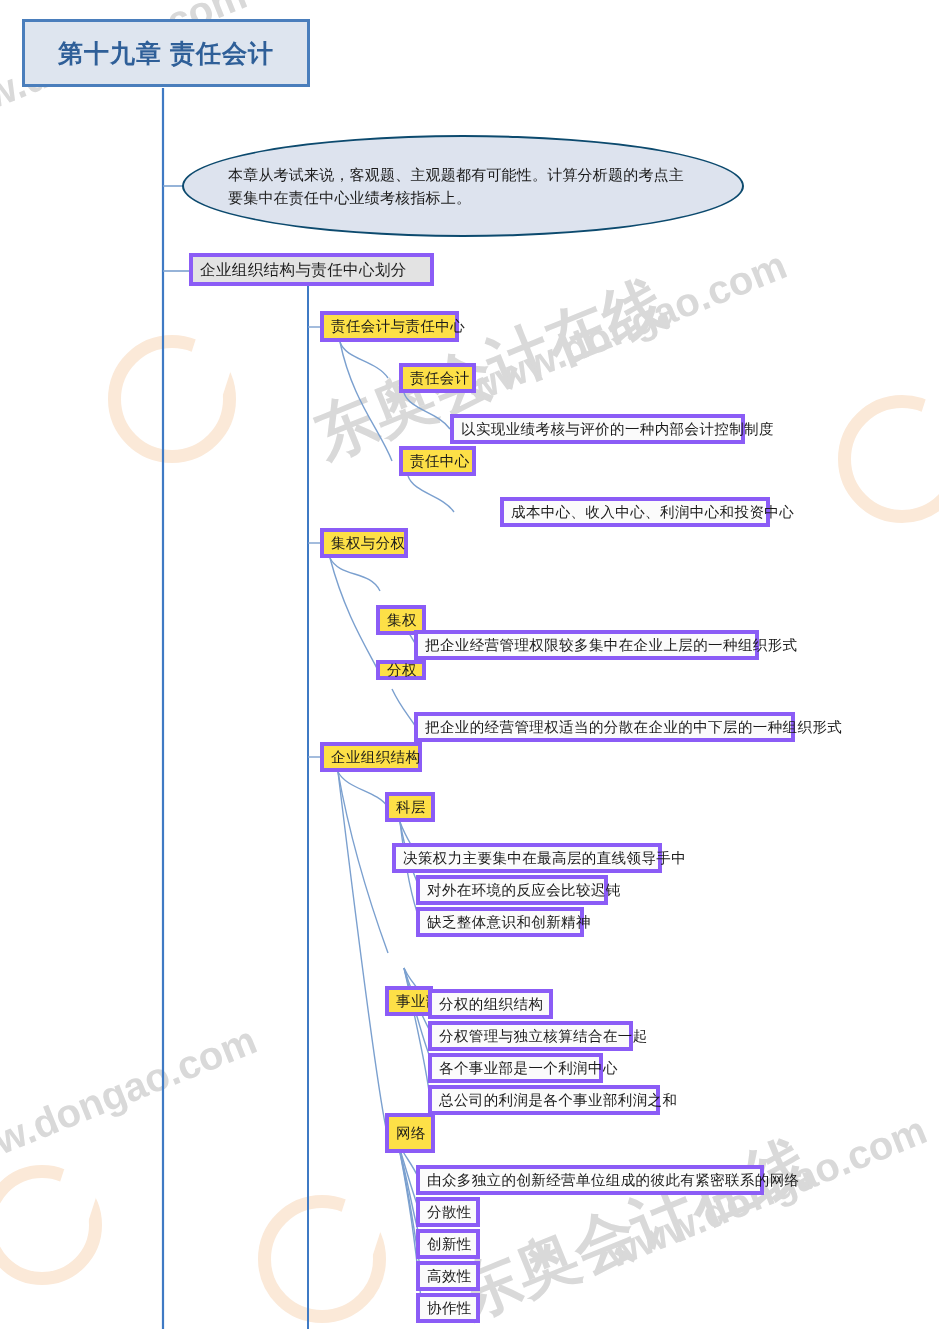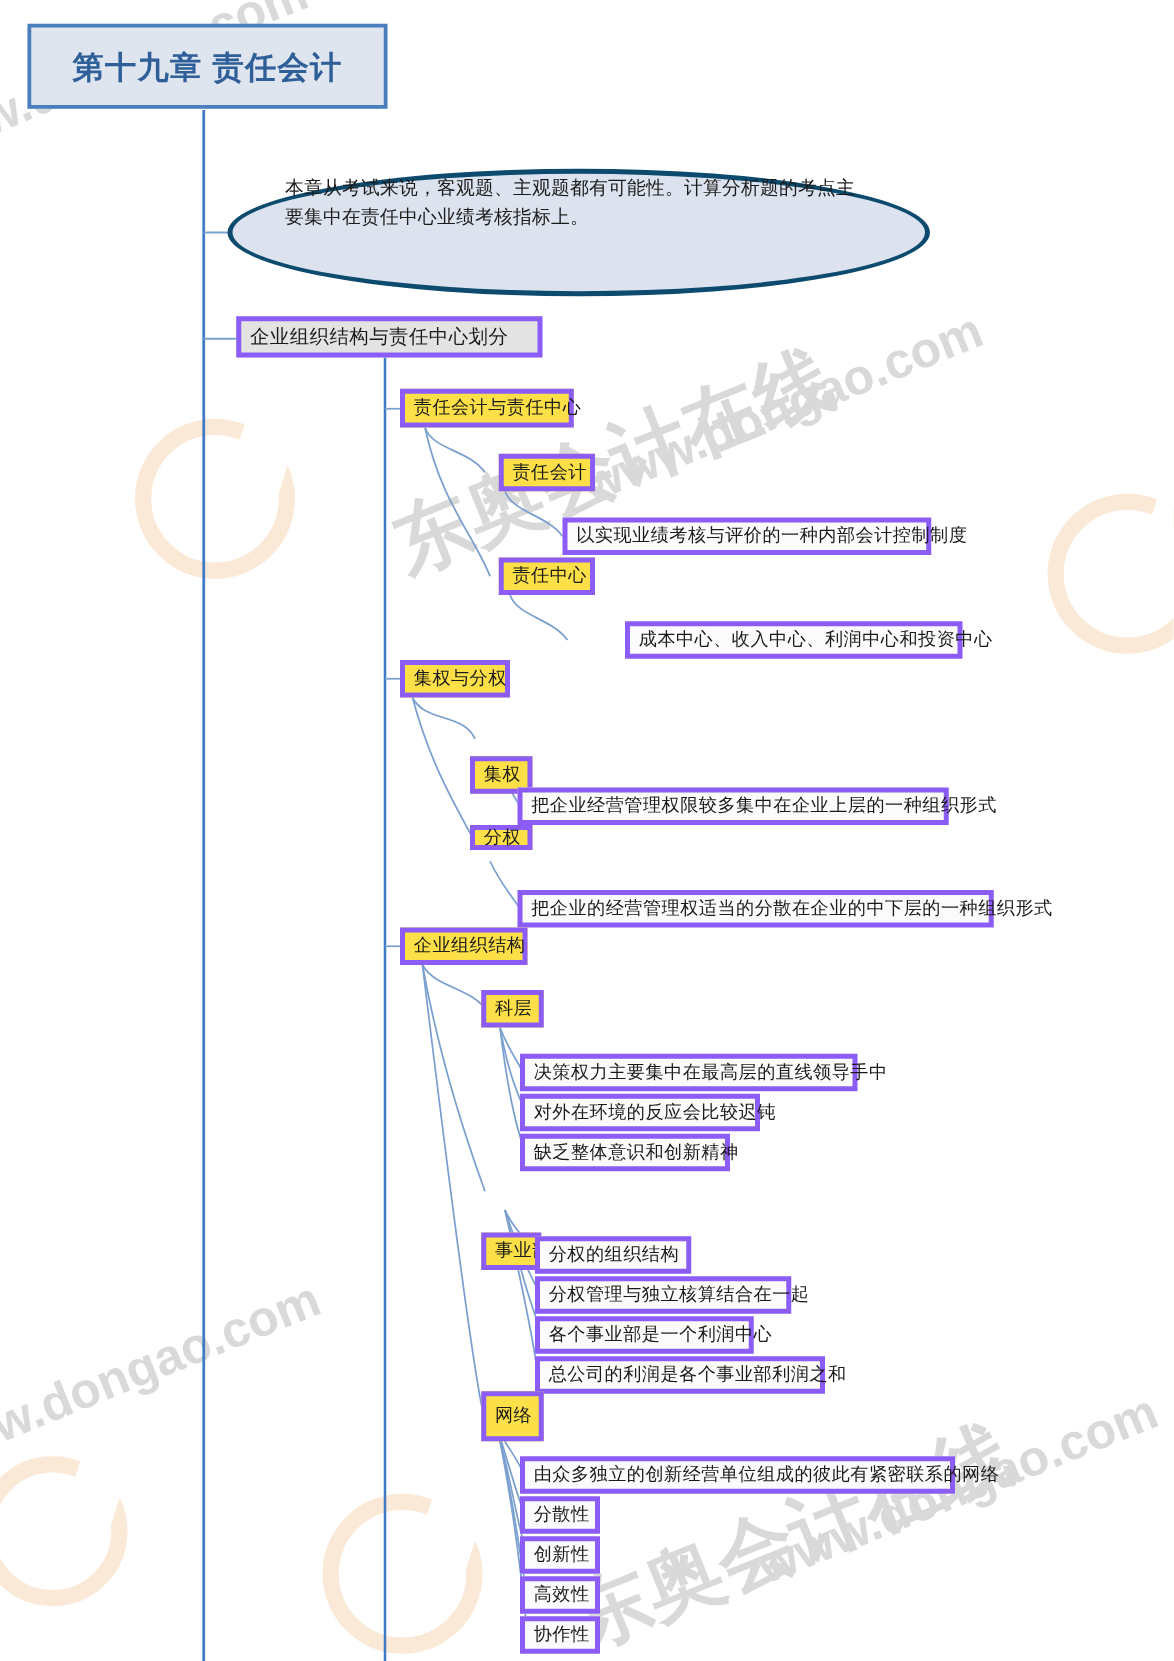--- a/index.html
+++ b/index.html
@@ -99,24 +99,25 @@
   }
 
   
   .ellipse {
     position: absolute;
     box-sizing: border-box;
     left: 182px;
     top: 135px;
     width: 562px;
     height: 102px;
-    border: 4px solid #0c4a6e;
+    border: 2px solid #0c4a6e;
     background: #dde3ee;
     border-radius: 50%;
     display: flex;
+    align-items: center;
     justify-content: center;
   }
   .ellipse-text {
     width: 470px;
     font-size: 15px;
     line-height: 1.55;
     color: #1a1a1a;
     text-align: left;
     letter-spacing: 0.2px;
   }
@@ -225,21 +226,21 @@
 
   <div class="node branch" style="left:320px; top:528px; width:88px; height:30px;">集权与分权</div>
   <div class="node branch" style="left:376px; top:576px; width:50px; height:30px;margin-top:29px;">集权</div>
   <div class="node leaf" style="left:414px; top:630px; width:345px; height:30px;">把企业经营管理权限较多集中在企业上层的一种组织形式</div>
   <div class="node branch" style="left:376px; top:660px; width:50px; height:20px;">分权</div>
   <div class="node leaf" style="left:414px; top:712px; width:381px; height:30px;">把企业的经营管理权适当的分散在企业的中下层的一种组织形式</div>
 
   <div class="node branch" style="left:320px; top:742px; width:102px; height:30px;">企业组织结构</div>
 
   <div class="node branch" style="left:385px; top:792px; width:50px; height:30px;">科层</div>
-  <div class="node leaf" style="left:416px; top:843px; width:270px; height:30px;">决策权力主要集中在最高层的直线领导手中</div>
+  <div class="node leaf" style="left:392px; top:843px; width:270px; height:30px;">决策权力主要集中在最高层的直线领导手中</div>
   <div class="node leaf" style="left:416px; top:875px; width:192px; height:30px;">对外在环境的反应会比较迟钝</div>
   <div class="node leaf" style="left:416px; top:907px; width:168px; height:30px;">缺乏整体意识和创新精神</div>
 
   <div class="node branch" style="left:385px; top:938px; width:48px; height:30px;margin-top:48px;">事业部制</div>
   <div class="node leaf" style="left:428px; top:989px; width:125px; height:30px;">分权的组织结构</div>
   <div class="node leaf" style="left:428px; top:1021px; width:205px; height:30px;">分权管理与独立核算结合在一起</div>
   <div class="node leaf" style="left:428px; top:1053px; width:175px; height:30px;">各个事业部是一个利润中心</div>
   <div class="node leaf" style="left:428px; top:1085px; width:232px; height:30px;">总公司的利润是各个事业部利润之和</div>
 
   <div class="node branch" style="left:385px; top:1113px; width:50px; height:40px;">网络</div>

